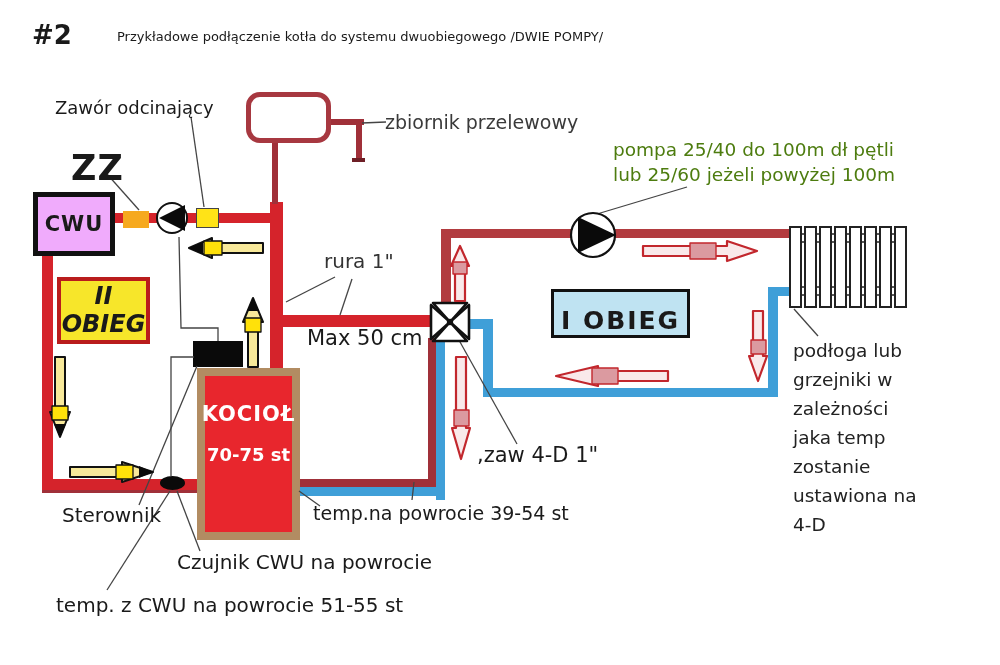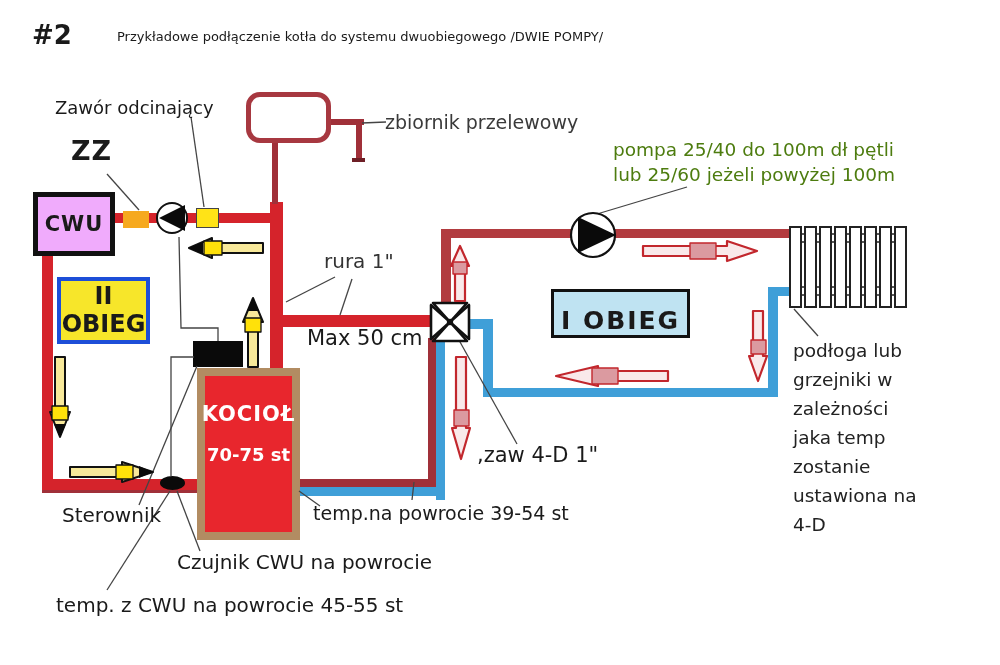--- a/index.html
+++ b/index.html
@@ -14,39 +14,39 @@
 
   
   .hot{background:#d5232b;}
   .darkred{background:#b23b3f;}
   .maroon{background:#a03039;}
   .blue{background:#3f9fd8;}
 
   
   .cwu-box{left:33px;top:192px;width:82px;height:64px;border:5px solid #111;background:#f0abfc;
     display:flex;align-items:center;justify-content:center;font-size:21px;font-weight:bold;letter-spacing:1px;}
-  .c2-box{left:57px;top:277px;width:93px;height:67px;border:4px solid #1d4ed8;background:#f7e62a;
-    display:flex;flex-direction:column;align-items:center;justify-content:center;font-size:24px;font-weight:bold;line-height:1.15;}
+  .c2-box{left:57px;top:277px;width:93px;height:67px;border:4px solid #b91c1c;background:#f7e62a;
+    display:flex;flex-direction:column;align-items:center;justify-content:center;font-size:24px;font-weight:bold;line-height:1.15;font-style:italic;}
   .c1-box{left:551px;top:289px;width:139px;height:49px;border:3px solid #111;background:#bfe3f2;
     display:flex;align-items:flex-end;justify-content:center;font-size:25px;font-weight:bold;letter-spacing:2px;}
   .boiler{left:197px;top:368px;width:103px;height:172px;border:8px solid #b28c62;background:#e8262d;
     display:flex;flex-direction:column;align-items:center;color:#fff;font-weight:bold;}
   .boiler .bname{margin-top:26px;font-size:21px;letter-spacing:1px;}
   .boiler .btemp{margin-top:18px;font-size:18px;font-weight:700;}
   .tank{left:246px;top:92px;width:85px;height:51px;border:5px solid #a73840;border-radius:14px;background:#fff;}
   .controller{left:193px;top:341px;width:50px;height:26px;background:#0a0a0a;}
   .sensor{left:160px;top:476px;width:25px;height:14px;background:#0a0a0a;border-radius:50%;}
   .valve-orange{left:123px;top:211px;width:26px;height:17px;background:#f6a91f;}
   .valve-yellow{left:196px;top:208px;width:23px;height:20px;background:#ffe317;border:1px solid #444;}
 
   
   .t-title-num{left:32px;top:20px;font-size:26px;font-weight:800;}
   .t-title{left:117px;top:29px;font-size:13px;}
   .t-shutoff{left:55px;top:89px;font-size:18px;margin-top:8px;}
-  .t-zz{left:71px;top:135px;font-size:27px;font-weight:800;letter-spacing:1px;}
+  .t-zz{left:71px;top:148px;font-size:35px;font-weight:800;letter-spacing:1px;}
   .t-tank{left:385px;top:111px;font-size:19px;color:#3a3a3a;}
   .t-pump1{left:613px;top:137px;font-size:18.5px;line-height:25px;color:#4d7c0f;white-space:nowrap;}
   .t-rura{left:324px;top:249px;font-size:20px;color:#333;}
   .t-max{left:307px;top:326px;font-size:21px;}
   .t-zaw{left:477px;top:443px;font-size:21px;}
   .t-floor{left:793px;top:336px;font-size:18.5px;line-height:29px;color:#222;}
   .t-rettemp{left:313px;top:502px;font-size:19px;}
   .t-ctrl{left:62px;top:503px;font-size:20px;}
   .t-czujnik{left:177px;top:550px;font-size:20px;}
   .t-cwuret{left:56px;top:593px;font-size:20px;}
@@ -227,15 +227,15 @@
     <div>grzejniki w</div>
     <div>zależności</div>
     <div>jaka temp</div>
     <div>zostanie</div>
     <div>ustawiona na</div>
     <div>4-D</div>
   </div>
   <div class="txt t-rettemp">temp.na powrocie 39-54 st</div>
   <div class="txt t-ctrl">Sterownik</div>
   <div class="txt t-czujnik">Czujnik CWU na powrocie</div>
-  <div class="txt t-cwuret">temp. z CWU na powrocie 45-55 st</div>
+  <div class="txt t-cwuret">temp. z CWU na powrocie 51-55 st</div>
 
 </div>
 
 </body></html>

